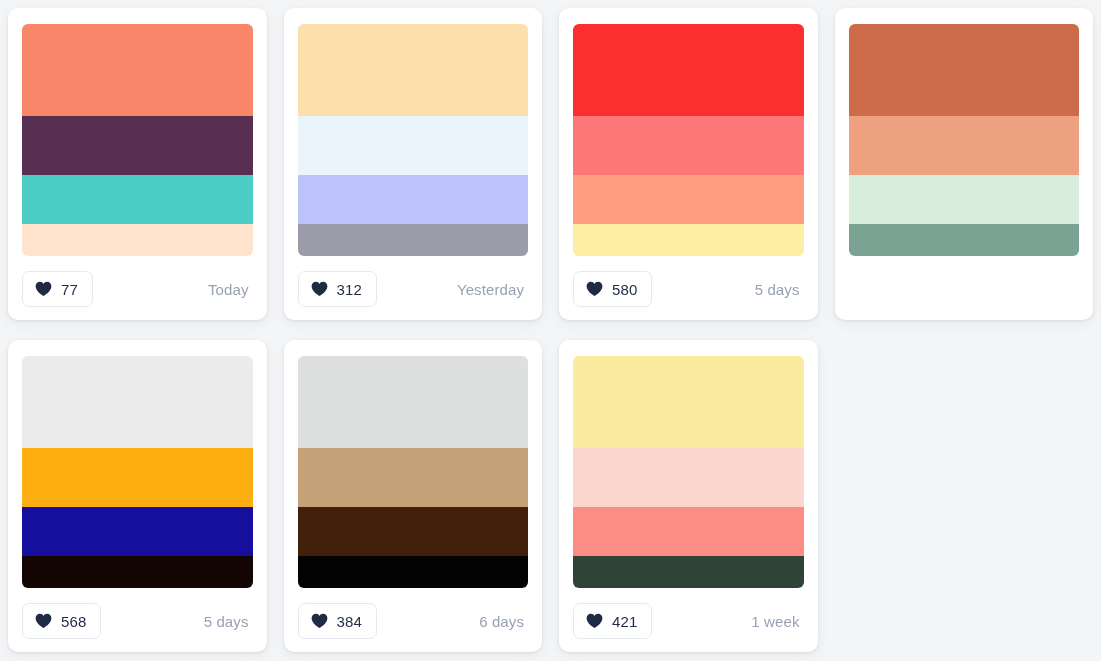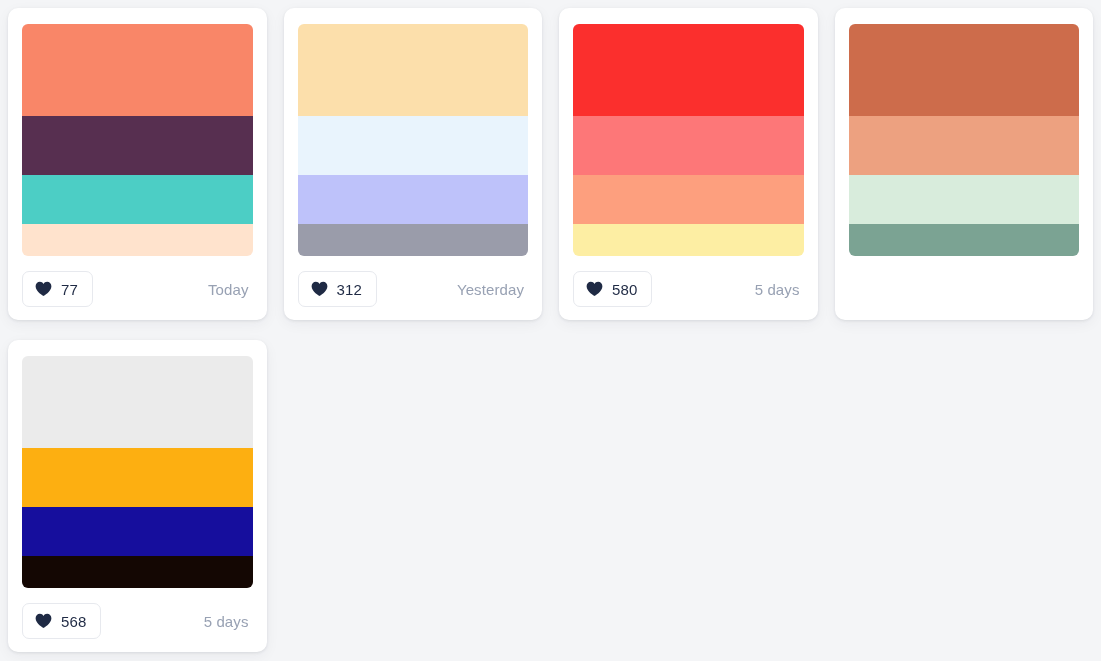--- a/index.html
+++ b/index.html
@@ -176,13 +176,51 @@
         <span class="heart-icon">
           <svg viewBox="0 0 17 16" xmlns="http://www.w3.org/2000/svg" aria-hidden="true">
             <path fill="currentColor" d="M8.5 15.1C8.5 15.1 0.6 10.6 0.6 5.3C0.6 2.6 2.6 0.8 4.9 0.8C6.5 0.8 7.8 1.7 8.5 2.9C9.2 1.7 10.5 0.8 12.1 0.8C14.4 0.8 16.4 2.6 16.4 5.3C16.4 10.6 8.5 15.1 8.5 15.1Z"></path>
           </svg>
         </span>
         <span class="like-count">568</span>
       </div>
       <span class="date-label">5 days</span>
     </div>
   </div>
+    <div class="palette-card">
+    <div class="swatch-stack">
+      <div class="swatch-band b1" style="background: rgb(222, 223, 223);"></div>
+      <div class="swatch-band b2" style="background: rgb(196, 161, 118);"></div>
+      <div class="swatch-band b3" style="background: rgb(67, 32, 11);"></div>
+      <div class="swatch-band b4" style="background: rgb(3, 3, 3);"></div>
+    </div>
+    <div class="card-footer">
+      <div class="like-button">
+        <span class="heart-icon">
+          <svg viewBox="0 0 17 16" xmlns="http://www.w3.org/2000/svg" aria-hidden="true">
+            <path fill="currentColor" d="M8.5 15.1C8.5 15.1 0.6 10.6 0.6 5.3C0.6 2.6 2.6 0.8 4.9 0.8C6.5 0.8 7.8 1.7 8.5 2.9C9.2 1.7 10.5 0.8 12.1 0.8C14.4 0.8 16.4 2.6 16.4 5.3C16.4 10.6 8.5 15.1 8.5 15.1Z"></path>
+          </svg>
+        </span>
+        <span class="like-count">384</span>
+      </div>
+      <span class="date-label">6 days</span>
+    </div>
+  </div>
+    <div class="palette-card">
+    <div class="swatch-stack">
+      <div class="swatch-band b1" style="background: rgb(251, 235, 159);"></div>
+      <div class="swatch-band b2" style="background: rgb(251, 214, 206);"></div>
+      <div class="swatch-band b3" style="background: rgb(252, 141, 133);"></div>
+      <div class="swatch-band b4" style="background: rgb(47, 67, 55);"></div>
+    </div>
+    <div class="card-footer">
+      <div class="like-button">
+        <span class="heart-icon">
+          <svg viewBox="0 0 17 16" xmlns="http://www.w3.org/2000/svg" aria-hidden="true">
+            <path fill="currentColor" d="M8.5 15.1C8.5 15.1 0.6 10.6 0.6 5.3C0.6 2.6 2.6 0.8 4.9 0.8C6.5 0.8 7.8 1.7 8.5 2.9C9.2 1.7 10.5 0.8 12.1 0.8C14.4 0.8 16.4 2.6 16.4 5.3C16.4 10.6 8.5 15.1 8.5 15.1Z"></path>
+          </svg>
+        </span>
+        <span class="like-count">421</span>
+      </div>
+      <span class="date-label">1 week</span>
+    </div>
+  </div>
   </div>
 
 </body></html>

